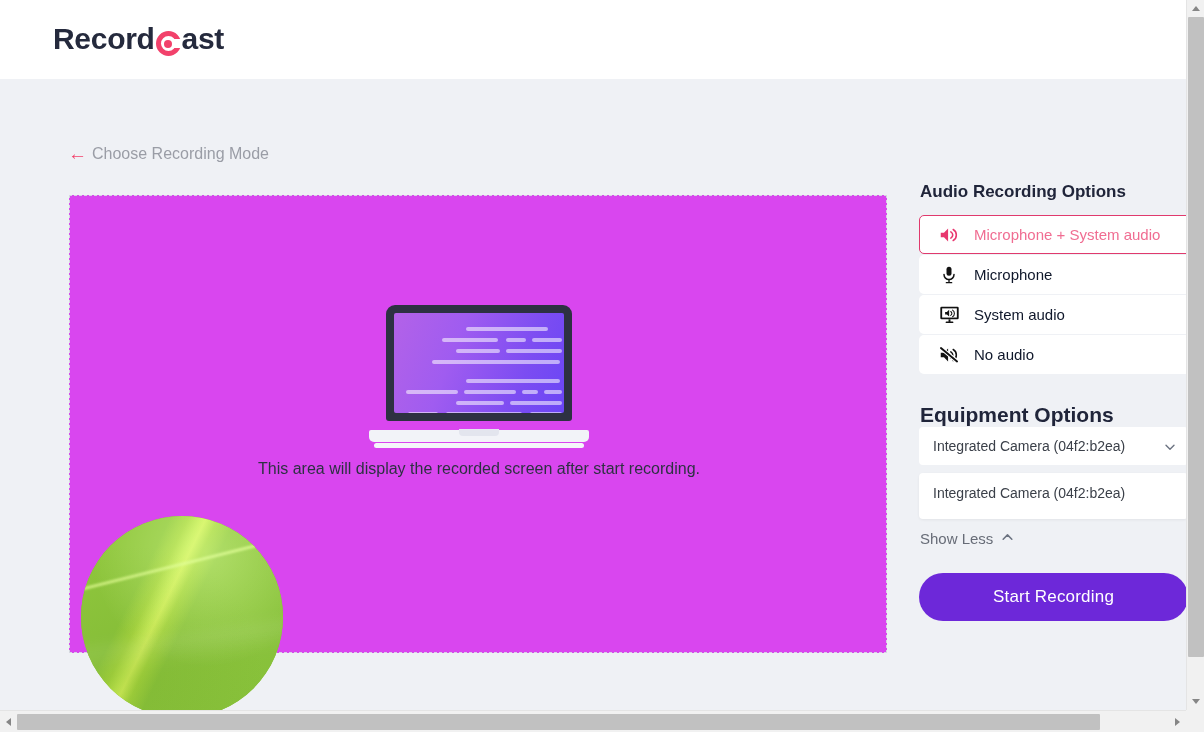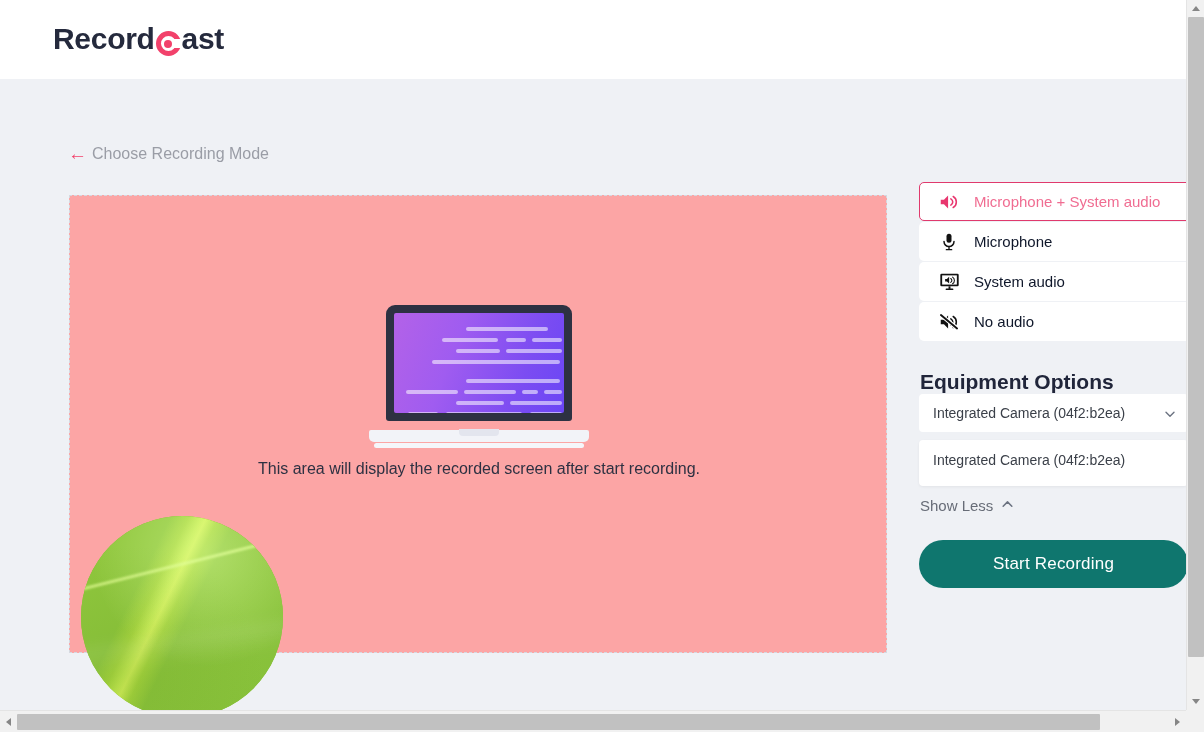--- a/index.html
+++ b/index.html
@@ -62,21 +62,21 @@
   .page-title {
     position: absolute; left: 0; top: 58px; width: 1186px;
     text-align: center;
     font-size: 27px; color: #20253a; letter-spacing: 0.1px;
   }
 
   
   .preview {
     position: absolute; left: 69px; top: 116px;
     width: 818px; height: 458px;
-    background: #fca5a5;
+    background: #d946ef;
     border: 1px dashed #d5d9e0;
   }
   .laptop { position: absolute; left: 299px; top: 109px; width: 220px; height: 143px; }
   .laptop .lid {
     position: absolute; left: 17px; top: 0; width: 186px; height: 116px;
     background: #2d3142; border-radius: 9px 9px 3px 3px; padding: 8px;
   }
   .laptop .scr {
     width: 100%; height: 100%; border-radius: 2px;
     background: linear-gradient(110deg, #b362e8 0%, #a05cf0 35%, #7b4cf2 75%, #6a46f5 100%);
@@ -182,21 +182,21 @@
   }
   .dropdown .opt.clipped { opacity: 0.35; height: 20px; align-items: flex-start; }
 
   .show-less {
     display: flex; align-items: flex-end; gap: 8px;
     margin: 11px 0 0 1px; font-size: 15px; color: #676c77; cursor: pointer;
   }
 
   .start-btn {
     margin-top: 26px; width: 269px; height: 48px;
-    background: #0f766e; border: none; border-radius: 24px;
+    background: #6d28d9; border: none; border-radius: 24px;
     color: #ffffff; font-size: 17px; letter-spacing: 0.2px;
     cursor: pointer; font-family: "Liberation Sans", sans-serif;
   }
 
   
   .vscroll {
     position: absolute; right: 0; top: 0; width: 18px; height: 710px;
     background: #f1f1f1; border-left: 1px solid #e4e4e4;
   }
   .vscroll .thumb {
@@ -294,20 +294,21 @@
       <div class="webcam-bubble">
         <div class="leaf"></div>
         <div class="vein"></div>
         <div class="fold"></div>
         <div class="sheen"></div>
       </div>
     </div>
 
     <div class="panel">
 
+      <div class="panel-title">Audio Recording Options</div>
 
       <div class="audio-list">
 
         <div class="audio-opt selected">
           <span class="ico">
             <svg width="22" height="22" viewBox="0 0 24 24" fill="#e8376f">
               <path d="M3 9.5v5h3.5L11 19V5L6.5 9.5H3z"></path>
               <path d="M14 8.6c1.3.8 2.1 2 2.1 3.4s-.8 2.6-2.1 3.4" stroke="#e8376f" stroke-width="1.7" fill="none" stroke-linecap="round"></path>
               <path d="M16.6 6c2.1 1.2 3.4 3.4 3.4 6s-1.3 4.8-3.4 6" stroke="#e8376f" stroke-width="1.7" fill="none" stroke-linecap="round"></path>
             </svg>

